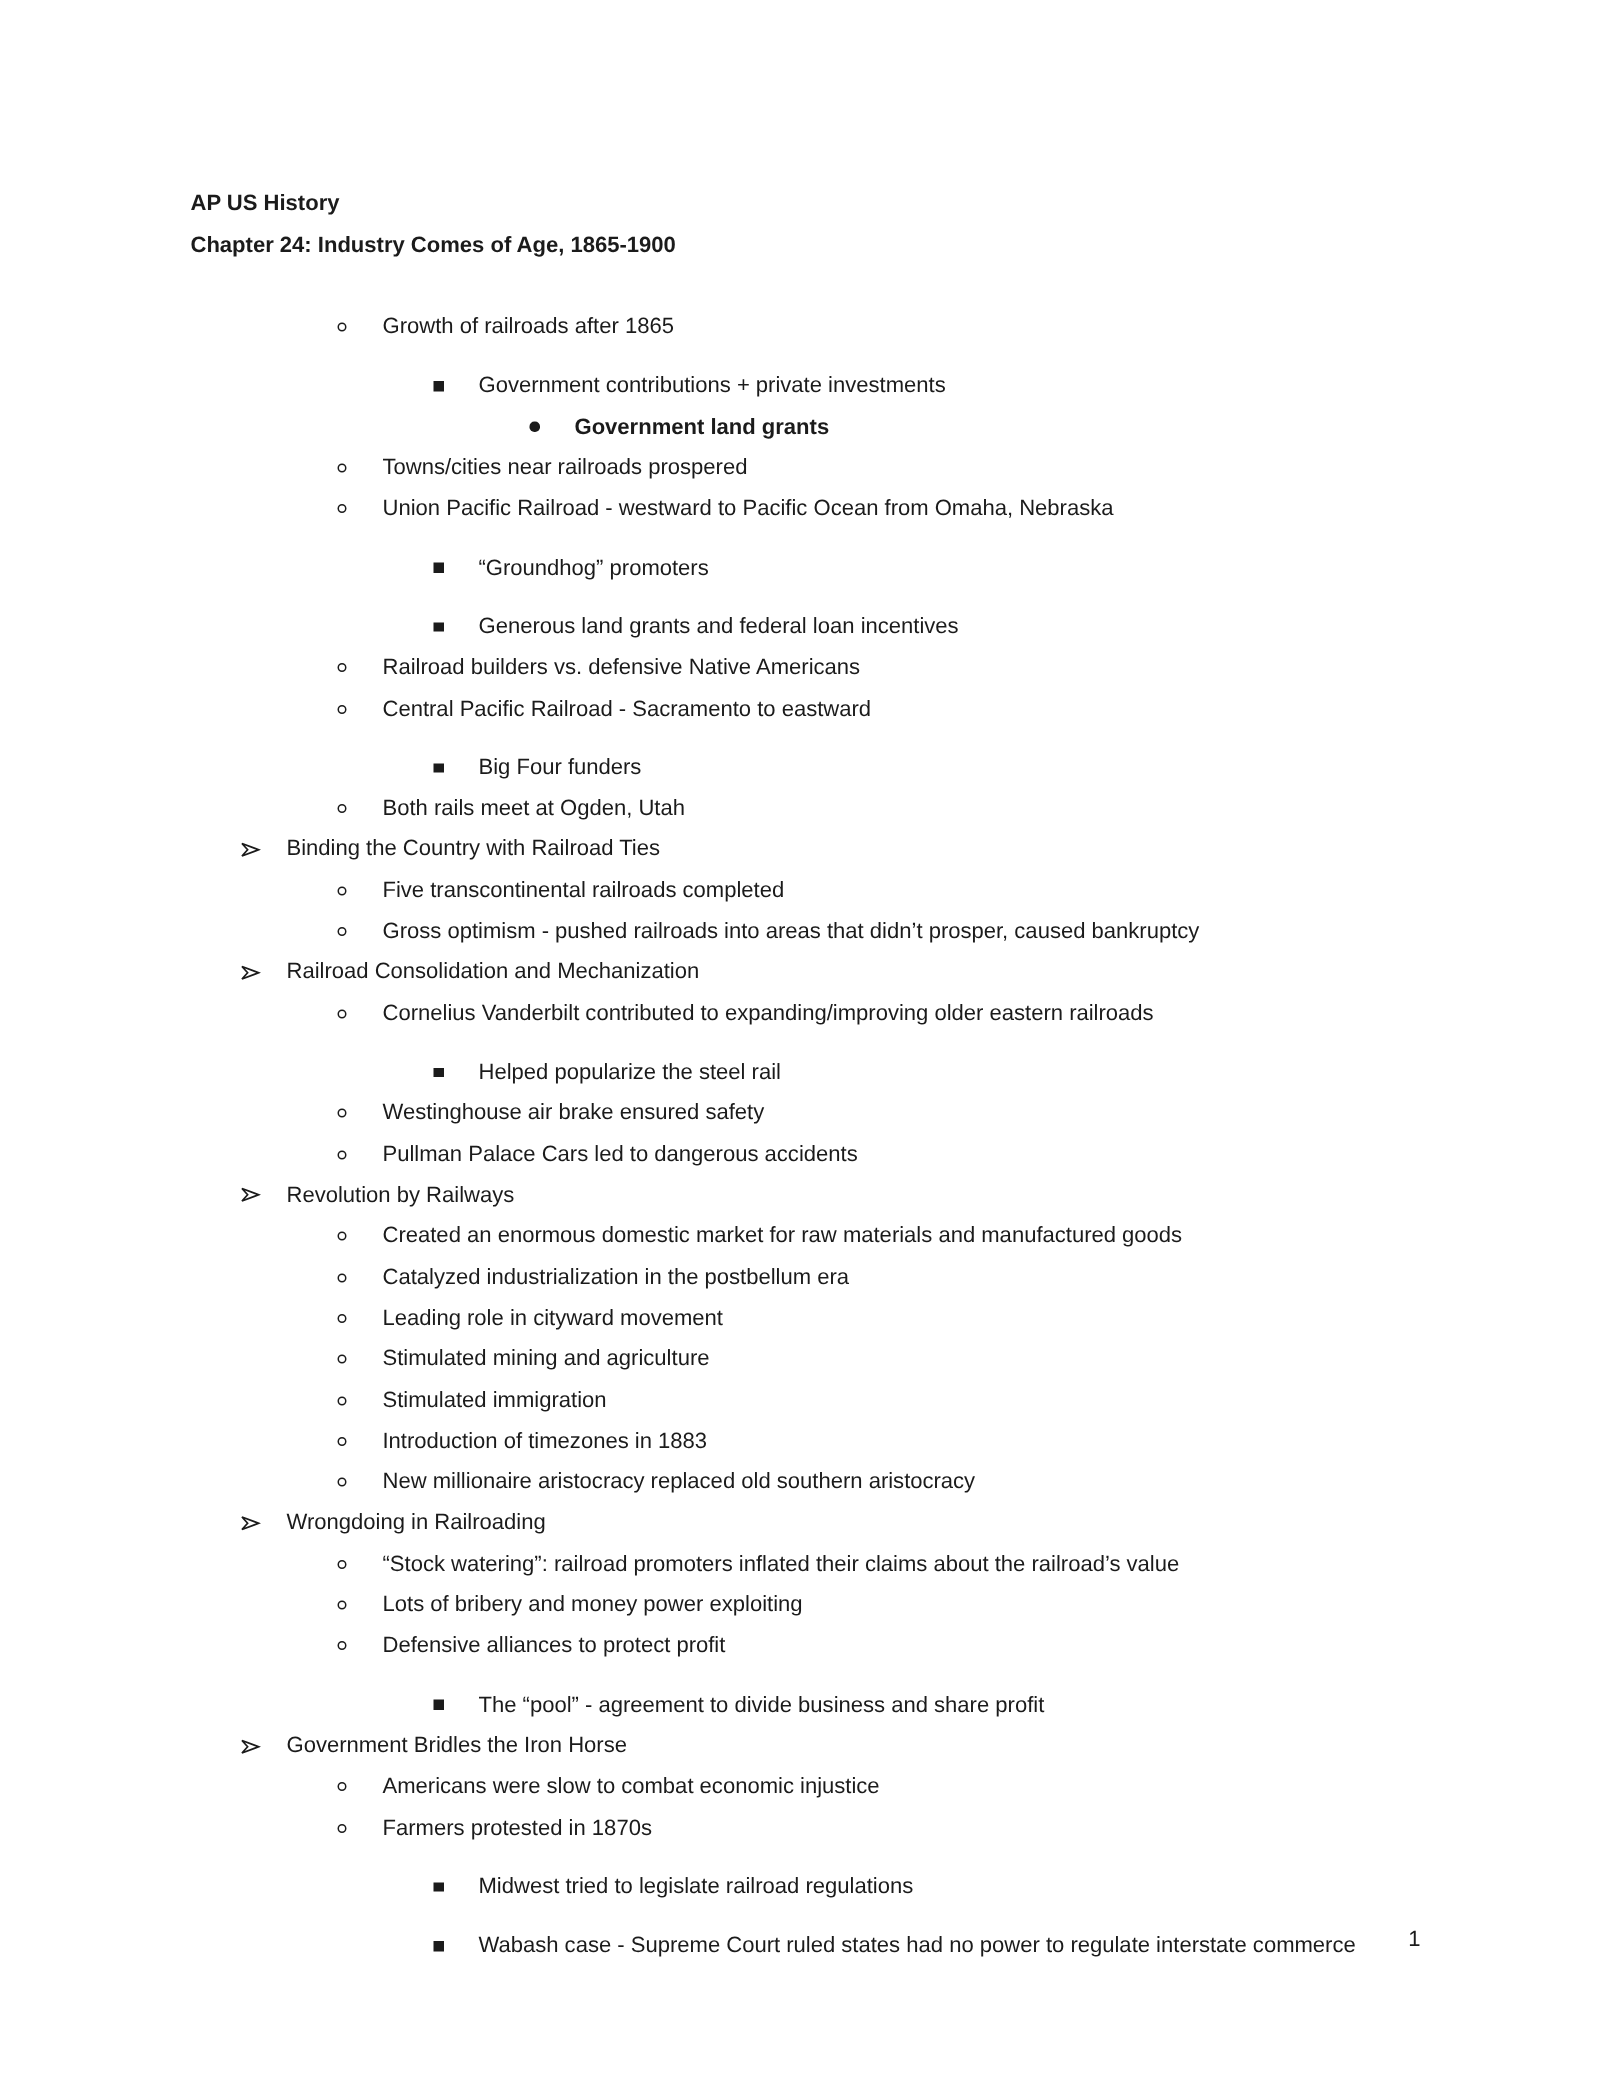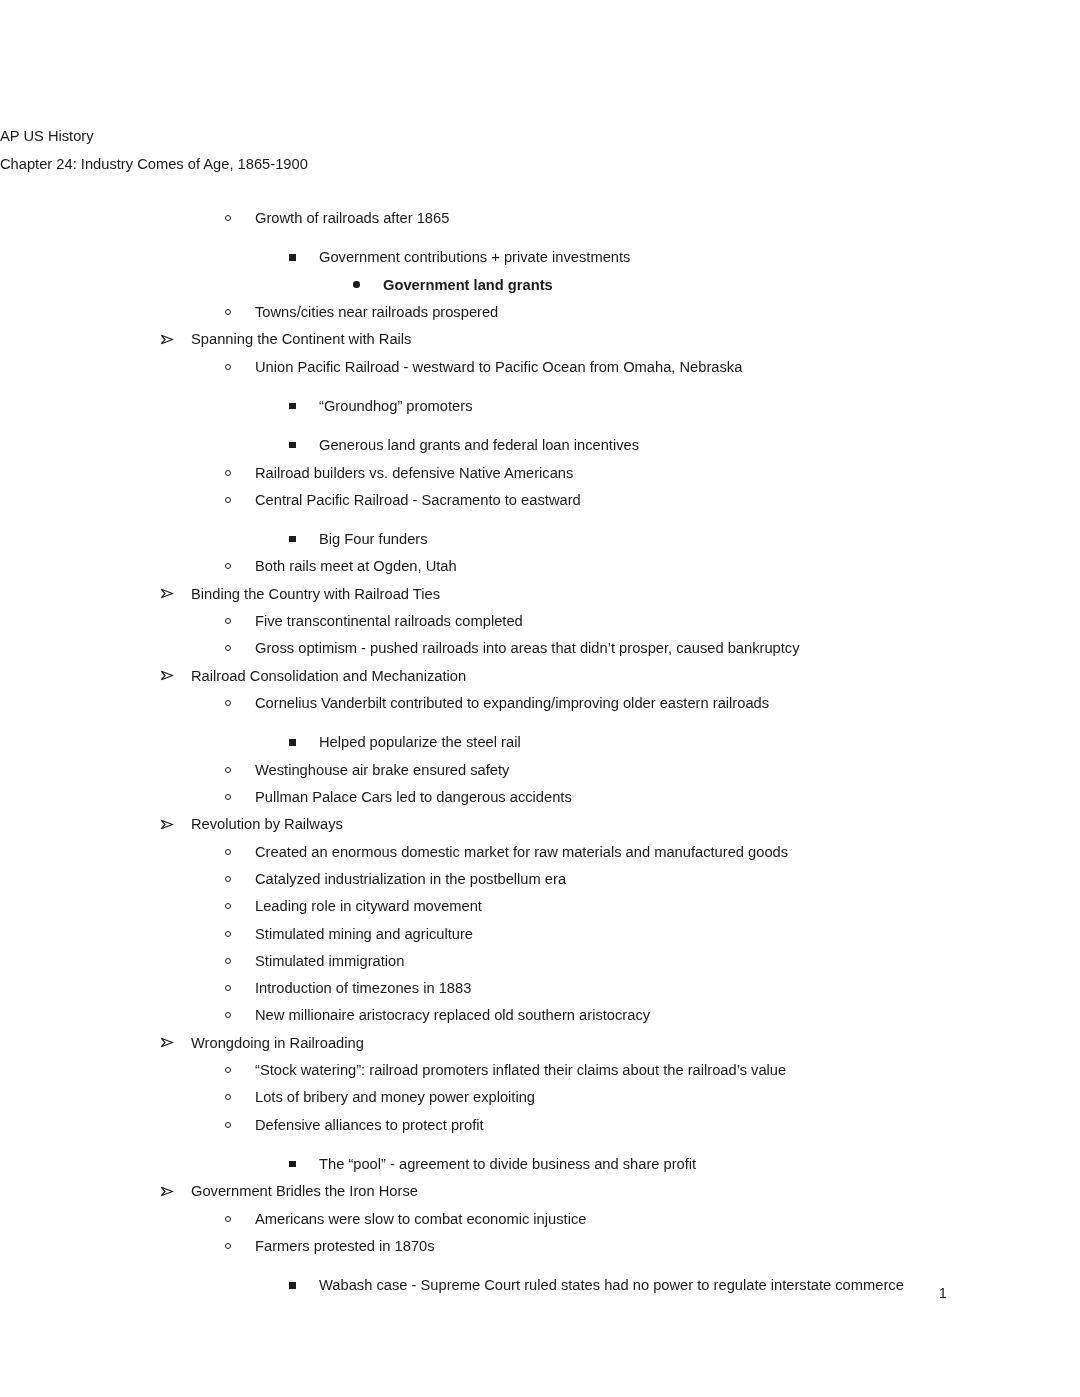--- a/index.html
+++ b/index.html
@@ -9,22 +9,23 @@
     font-family: "Liberation Sans", "DejaVu Sans", sans-serif;
     color: #1b1b1b;
     overflow: hidden;
   }
   .page {
     position: relative;
     width: 1080px; height: 1397px;
     padding-top: 122px;
   }
   .doc-title-line {
+    padding-left: 127px;
     font-size: 14.7px;
-    font-weight: normal;
+    font-weight: bold;
     line-height: 28px;
     white-space: nowrap;
   }
   .title-spacer { height: 26.4px; }
   .outline { }
   .row {
     display: flex;
     align-items: center;
     height: 27.32px;
     font-size: 14.7px;
@@ -94,28 +95,20 @@
           <span class="b-disc"></span>
         </span>
         <span class="txt">Government land grants</span>
       </div>
       <div class="row lvl2">
         <span class="bullet">
           <span class="b-circle"></span>
         </span>
         <span class="txt">Towns/cities near railroads prospered</span>
       </div>
-      <div class="row lvl1">
-        <span class="bullet b-arrow">
-          <svg width="14" height="11" viewBox="0 0 16 12" xmlns="http://www.w3.org/2000/svg">
-            <path d="M1.5 1.2 L14.2 6 L1.5 10.8 L5.8 6 Z" fill="#ffffff" stroke="#1b1b1b" stroke-width="1.3" stroke-linejoin="miter"></path>
-          </svg>
-        </span>
-        <span class="txt">Spanning the Continent with Rails</span>
-      </div>
       <div class="row lvl2">
         <span class="bullet">
           <span class="b-circle"></span>
         </span>
         <span class="txt">Union Pacific Railroad - westward to Pacific Ocean from Omaha, Nebraska</span>
       </div>
       <div class="row lvl3">
         <span class="bullet">
           <span class="b-square"></span>
         </span>
@@ -297,20 +290,26 @@
         <span class="bullet">
           <span class="b-circle"></span>
         </span>
         <span class="txt">Americans were slow to combat economic injustice</span>
       </div>
       <div class="row lvl2">
         <span class="bullet">
           <span class="b-circle"></span>
         </span>
         <span class="txt">Farmers protested in 1870s</span>
+      </div>
+      <div class="row lvl3">
+        <span class="bullet">
+          <span class="b-square"></span>
+        </span>
+        <span class="txt">Midwest tried to legislate railroad regulations</span>
       </div>
       <div class="row lvl3">
         <span class="bullet">
           <span class="b-square"></span>
         </span>
         <span class="txt">Wabash case - Supreme Court ruled states had no power to regulate interstate commerce</span>
       </div>
     </div>
 
   <div class="page-number">1</div>

